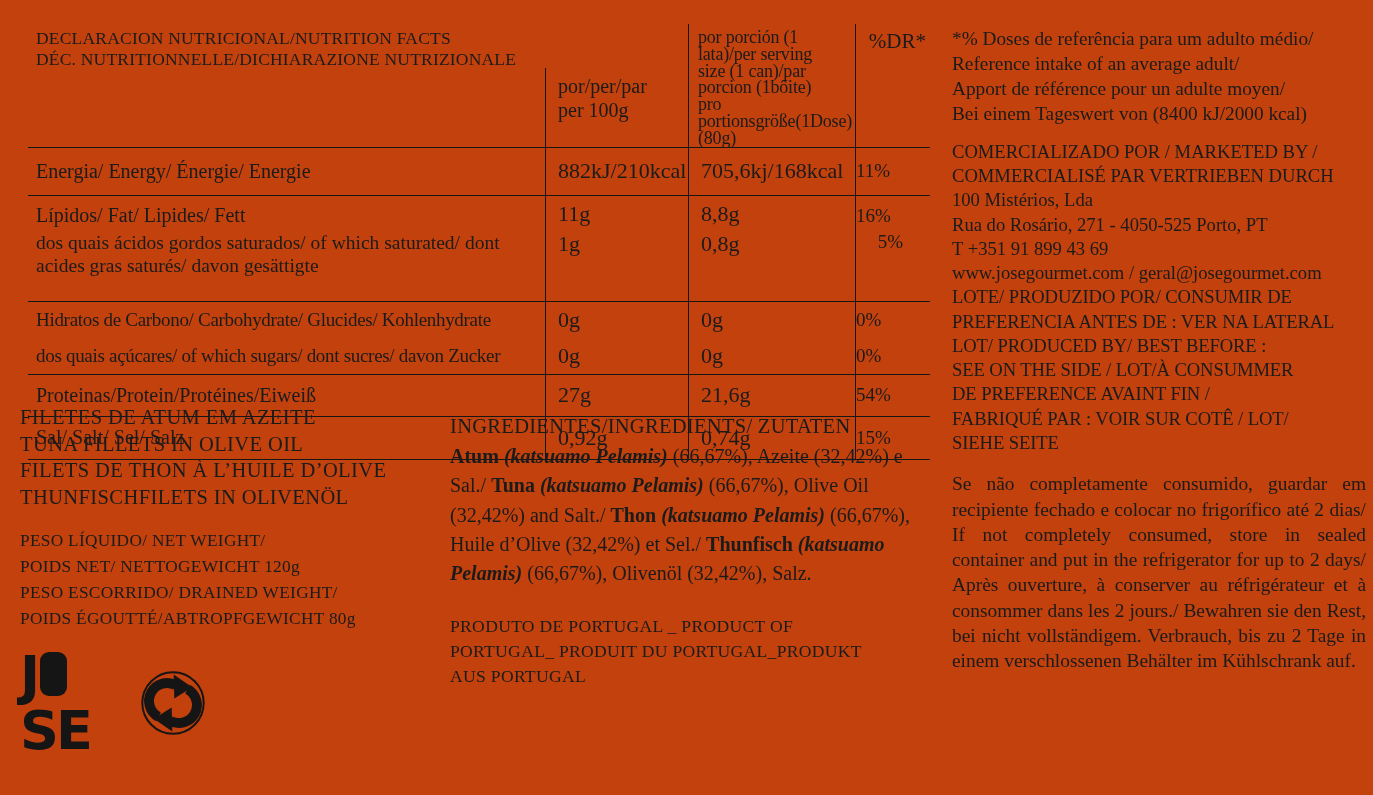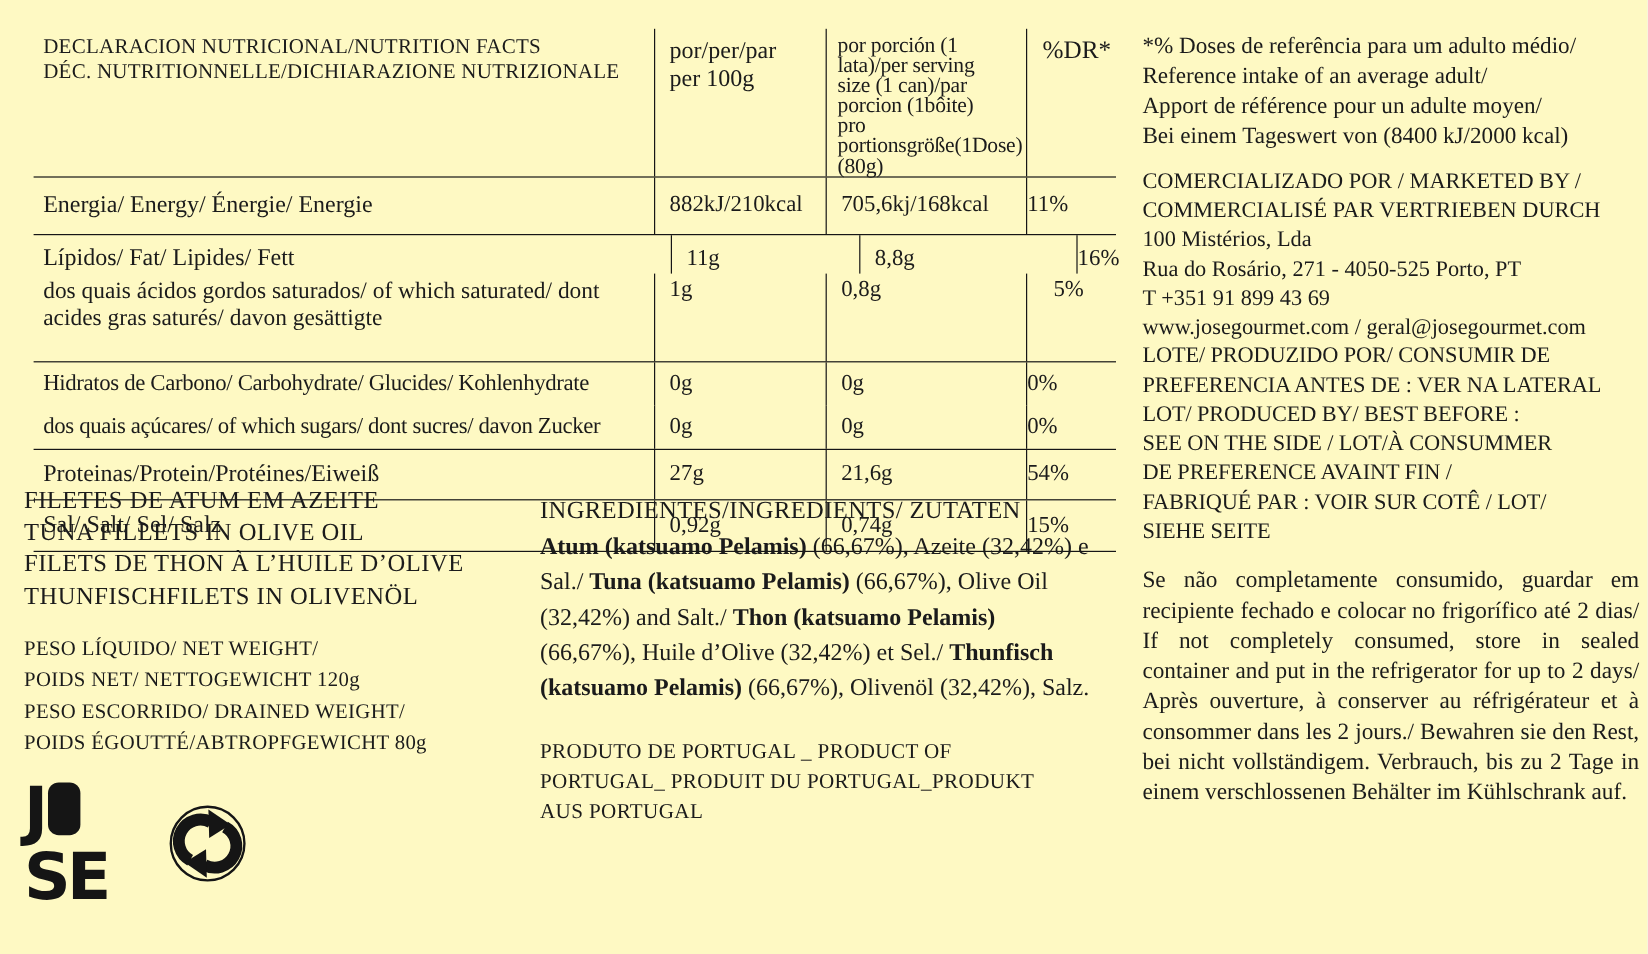--- a/index.html
+++ b/index.html
@@ -1,35 +1,35 @@
 <!DOCTYPE html>
 <html><head>
 <meta charset="utf-8">
 <style>
   html,body{margin:0;padding:0;background:#f2f2f2;}
   .sheet{
-    position:relative;width:1373px;height:795px;background:#fef9c3;
+    position:relative;width:1373px;height:795px;background:#c2410c;
     font-family:"Liberation Serif", serif;color:#1b1b1b;overflow:hidden;
   }
   
   .nutri{position:absolute;left:28px;top:24px;width:902px;}
   .t-row{display:grid;grid-template-columns:517px 143px 167px 1fr;}
   .t-row .cell{box-sizing:border-box;}
   .cv{border-left:1.4px solid #161616;}
   .hdr{min-height:64px;border-bottom:1.6px solid #161616;}
   .hdr .c1{font-size:17.5px;line-height:21px;padding:4px 0 0 8px;letter-spacing:.2px;}
-  .hdr .c2{font-size:20px;line-height:24px;padding:6px 0 0 12px;}
+  .hdr .c2{font-size:20px;line-height:24px;padding:6px 0 0 12px;margin-top:44px;}
   .hdr .c3{font-size:18px;line-height:16.8px;padding:5px 0 0 9px;letter-spacing:-.2px;}
   .hdr .c4{font-size:21px;padding:5px 4px 0 0;text-align:right;}
   .lab{padding-left:8px;font-size:20px;}
-  .val{padding-left:12px;font-size:19px;}
+  .val{padding-left:12px;font-size:22px;}
   .dr{text-align:center;padding-right:5px;font-size:19px;}
   .r-energia{min-height:47px;}
   .r-energia .cell{display:flex;align-items:center;}
-  .r-fat-a{min-height:32px;gap:14px;}
+  .r-fat-a{min-height:32px;}
   .r-fat-a .cell{display:flex;align-items:flex-end;padding-bottom:1px;}
   .r-fat-b{min-height:73px;}
   .r-fat-b .cell{align-items:flex-start;padding-top:3px;}
   .r-fat-b .lab{font-size:19.5px;line-height:23.5px;}
   .r-carb{min-height:36px;}
   .r-carb .cell{display:flex;align-items:center;}
   .r-carb .lab{font-size:19px;letter-spacing:-.3px;}
   .r-prot{min-height:41px;}
   .r-prot .cell{display:flex;align-items:center;}
   .r-salt{min-height:42px;}
@@ -44,21 +44,21 @@
   .jose{font-family:"DejaVu Sans", sans-serif;font-weight:bold;color:#151515;
         font-size:54px;line-height:55px;letter-spacing:-3px;width:70px;}
   .jose .o-shape{display:inline-block;width:27px;height:44px;background:#151515;
         border-radius:9px;margin-left:3px;vertical-align:-2px;}
   .greendot{width:66px;height:66px;}
   
   .mid-col{position:absolute;left:450px;top:412px;width:462px;}
   .ing-head{font-size:20.5px;letter-spacing:.3px;line-height:28px;}
   .ing-text{margin:2px 0 0 0;font-size:20px;line-height:29.3px;}
   .ing-text .b{font-weight:bold;}
-  .ing-text .bi{font-weight:bold;}
+  .ing-text .bi{font-weight:bold;font-style:italic;}
   .origin{margin-top:26px;}
   .origin-line{font-size:17.6px;line-height:24.6px;letter-spacing:.3px;}
   
   .right-col{position:absolute;left:952px;top:26px;width:414px;}
   .ref-line{font-size:19.3px;line-height:25px;}
   .marketed{margin-top:14px;}
   .mk-line{font-size:18.6px;line-height:24.2px;}
   .lot{}
   .lot-line{font-size:18.6px;line-height:24.3px;letter-spacing:-.1px;}
   .storage{margin-top:16px;}

